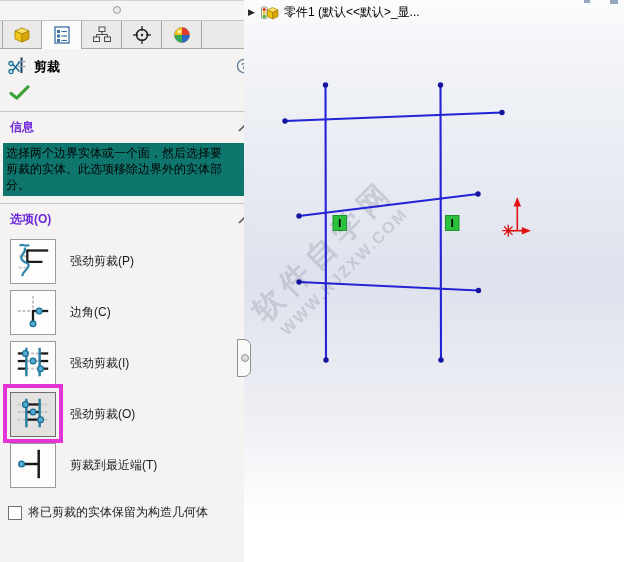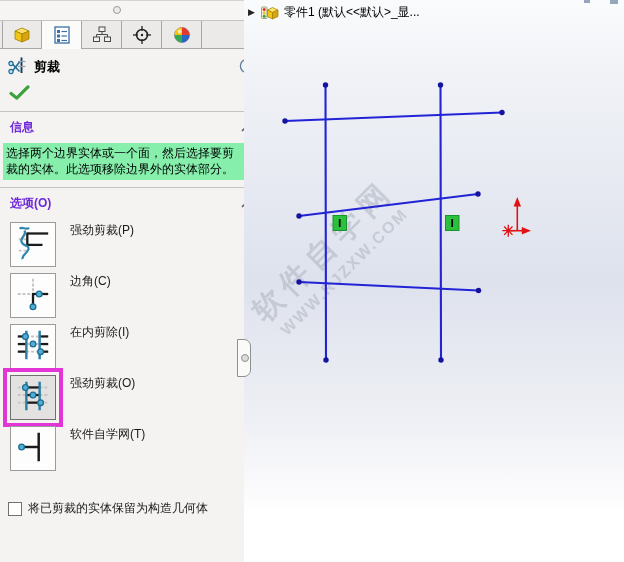--- a/index.html
+++ b/index.html
@@ -1,52 +1,52 @@
 <!DOCTYPE html>
 <html><head>
 <meta charset="utf-8">
 <style>
   html,body{margin:0;padding:0;width:624px;height:562px;overflow:hidden;}
   body{font-family:"Liberation Sans","DejaVu Sans",sans-serif;font-size:12px;color:#1a1a1a;background:#fff;position:relative;}
 
   
   .panel{position:absolute;left:0;top:0;width:264px;height:562px;background:#f4f3f1;
-         border-right:1px solid #0369a1;box-sizing:border-box;}
+         border-right:4px solid #0369a1;box-sizing:border-box;}
   .top-strip{height:19px;border-top:1px solid #d6d4d2;border-bottom:1px solid #c6c4c2;position:relative;background:#f6f5f4;}
   .grip-dot{position:absolute;left:113px;top:5px;width:8px;height:8px;border-radius:50%;
             background:#ececec;border:1px solid #9a9a9a;box-sizing:border-box;}
 
   .tabbar{display:flex;height:28px;background:#ebeae8;border-bottom:1px solid #a9a7a5;padding-left:2px;box-sizing:border-box;}
   .tab{width:40px;height:27px;box-sizing:border-box;display:flex;align-items:center;justify-content:center;
        border-right:1px solid #a9a7a5;background:#ebeae8;position:relative;}
   .tab:first-child{border-left:1px solid #a9a7a5;}
   .tab.active{background:#fbfbfa;}
   .tab.active::after{content:"";position:absolute;left:0;right:0;bottom:-1px;height:1px;background:#fbfbfa;}
   .tab svg{display:block;}
 
   .header-row{display:flex;align-items:center;padding:7px 8px 3px 8px;}
   .pm-title{font-weight:bold;font-size:13px;margin-left:7px;flex:1;color:#000;}
   .ok-row{padding:4px 8px 8px 9px;border-bottom:1px solid #c6c4c2;}
 
   .section-header{display:flex;align-items:center;padding:7px 10px 5px 10px;font-weight:bold;color:#6d28d9;}
   .chev{margin-left:auto;display:block;}
 
-  .info-box{margin:2px 3px 0 3px;background:#86efac;padding:2px 24px 3px 3px;line-height:16px;color:#000;}
+  .info-box{margin:2px 3px 0 3px;background:#0f766e;padding:2px 24px 3px 3px;line-height:16px;color:#000;}
   .sep{border-bottom:1px solid #c6c4c2;margin-top:7px;}
 
   .options-list{margin-top:0;}
-  .option-row{display:flex;align-items:flex-start;margin:5px 0 5px 10px;height:46px;position:relative;}
+  .option-row{display:flex;align-items:center;margin:5px 0 5px 10px;height:46px;position:relative;}
   .opt-btn{width:46px;height:45px;background:#fdfdfd;border:1px solid #9b9b9b;display:flex;align-items:center;
            justify-content:center;box-sizing:border-box;}
   .option-row.selected .opt-btn{background:#e3e2e1;border-color:#6f6f6f;}
   .opt-label{margin-left:14px;color:#1a1a1a;}
   .hl-box{position:absolute;left:-7px;top:-7px;width:60px;height:59px;border:4px solid #e335d6;box-sizing:border-box;pointer-events:none;}
 
   .cb-row{display:flex;align-items:center;margin:10px 0 0 8px;}
-  .cb-row.first{margin-top:28px;}
+  .cb-row.first{margin-top:16px;}
   .cb{width:12px;height:12px;border:1px solid #707070;background:#fff;margin-right:6px;flex:0 0 auto;box-sizing:content-box;}
   .cb-label{color:#1a1a1a;}
 
   .splitter-handle{position:absolute;left:237px;top:339px;width:14px;height:38px;background:#fafaf9;
                    border:1px solid #8f8f8f;border-radius:0 7px 7px 0;box-sizing:border-box;z-index:5;}
   .splitter-handle .dot{position:absolute;left:3px;top:14px;width:8px;height:8px;border-radius:50%;
                         background:#dcdcdc;border:1px solid #909090;box-sizing:border-box;}
 
   
   .graphics{position:absolute;left:244px;top:0;width:380px;height:562px;overflow:hidden;
@@ -230,21 +230,21 @@
             <line x1="27" y1="27" x2="36" y2="27" stroke="#1a1a1a" stroke-width="2.4"></line>
             <line x1="13" y1="27" x2="27" y2="27" stroke="#c4c4c4" stroke-width="2" stroke-dasharray="3,2"></line>
             <line x1="13" y1="5" x2="13" y2="35" stroke="#2e7fa3" stroke-width="2.6"></line>
             <line x1="27" y1="5" x2="27" y2="35" stroke="#2e7fa3" stroke-width="2.6"></line>
             <circle cx="12" cy="11" r="3" fill="#52aed3" stroke="#1b6e91" stroke-width="1.4"></circle>
             <circle cx="20" cy="19" r="3" fill="#52aed3" stroke="#1b6e91" stroke-width="1.4"></circle>
             <circle cx="28" cy="27" r="3" fill="#52aed3" stroke="#1b6e91" stroke-width="1.4"></circle>
           </svg>
         </span>
       </div>
-      <span class="opt-label">在内剪除(I)</span>
+      <span class="opt-label">强劲剪裁(I)</span>
     </div>
 
     <div class="option-row selected">
       <div class="hl-box"></div>
       <div class="opt-btn">
         <span>
           <svg width="38" height="38" viewBox="0 0 40 40">
             <line x1="4" y1="11" x2="13" y2="11" stroke="#c4c4c4" stroke-width="2" stroke-dasharray="3,2"></line>
             <line x1="27" y1="11" x2="36" y2="11" stroke="#c4c4c4" stroke-width="2" stroke-dasharray="3,2"></line>
             <line x1="13" y1="11" x2="27" y2="11" stroke="#1a1a1a" stroke-width="2.4"></line>
@@ -268,21 +268,21 @@
     <div class="option-row">
       <div class="opt-btn">
         <span>
           <svg width="38" height="38" viewBox="0 0 40 40">
             <line x1="26" y1="5" x2="26" y2="35" stroke="#1a1a1a" stroke-width="2.6"></line>
             <line x1="8" y1="20" x2="26" y2="20" stroke="#1a1a1a" stroke-width="2.6"></line>
             <circle cx="8" cy="20" r="3" fill="#52aed3" stroke="#1b6e91" stroke-width="1.4"></circle>
           </svg>
         </span>
       </div>
-      <span class="opt-label">软件自学网(T)</span>
+      <span class="opt-label">剪裁到最近端(T)</span>
     </div>
   </div>
 
   <div class="cb-row first">
     <span class="cb"></span>
     <span class="cb-label">将已剪裁的实体保留为构造几何体</span>
   </div>
 </div>
 
 <div class="splitter-handle">

